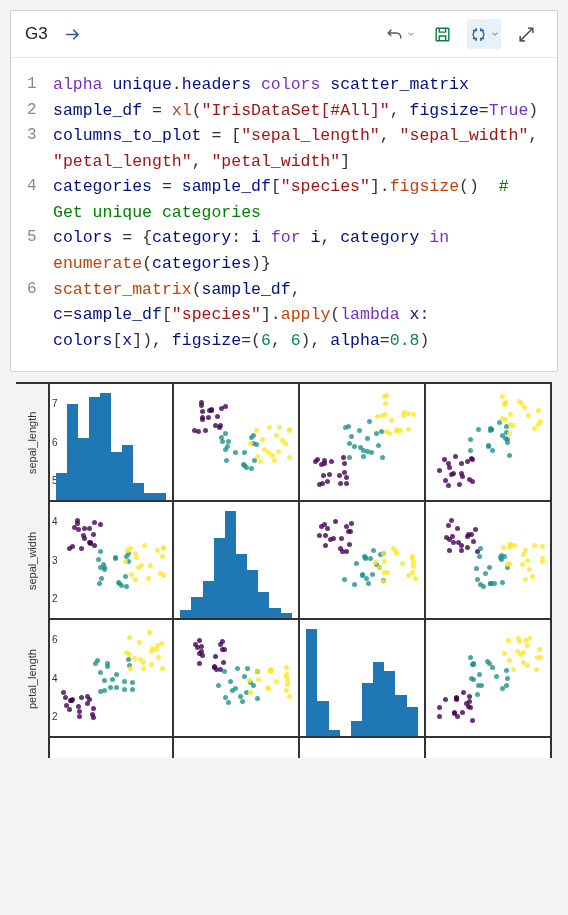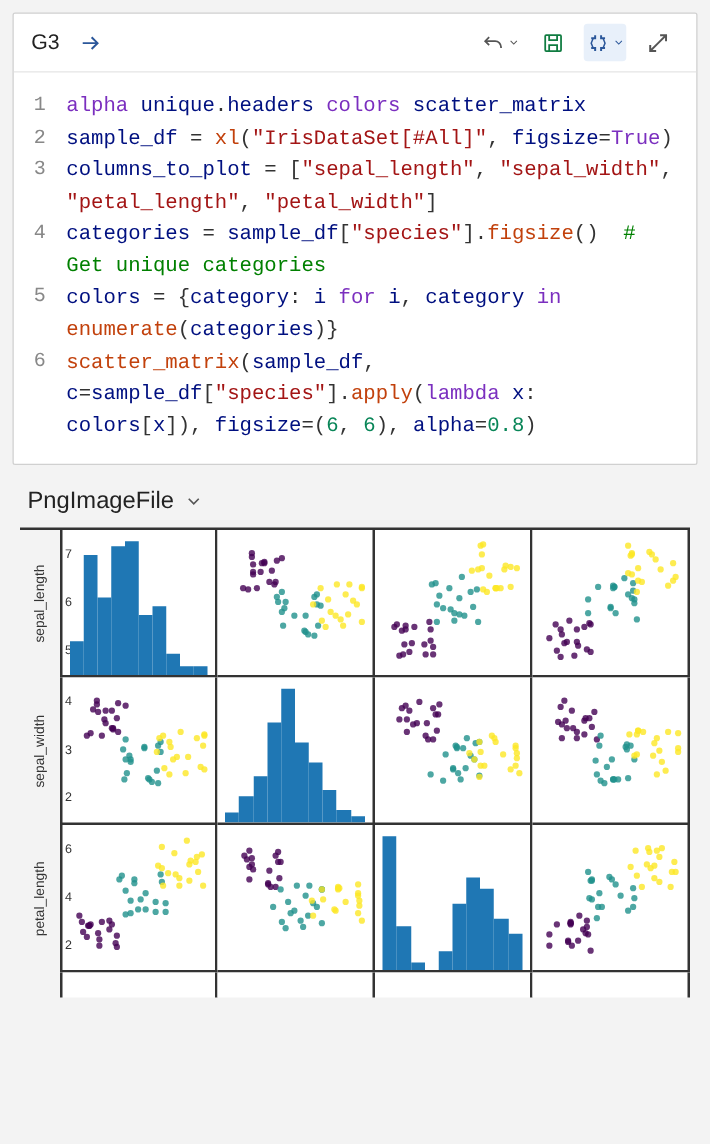--- a/index.html
+++ b/index.html
@@ -228,26 +228,20 @@
         <div class="code"><span class="ide">colors</span><span class="op"> = {</span><span class="ide">category</span><span class="op">: </span><span class="ide">i</span><span class="op"> </span><span class="kw">for</span><span class="op"> </span><span class="ide">i</span><span class="op">, </span><span class="ide">category</span><span class="op"> </span><span class="kw">in</span><span class="op"> </span><span class="fn">enumerate</span><span class="op">(</span><span class="ide">categories</span><span class="op">)}</span></div>
       </div>
       <div class="code-line">
         <div class="ln">6</div>
         <div class="code"><span class="fn">scatter_matrix</span><span class="op">(</span><span class="ide">sample_df</span><span class="op">, </span><span class="ide">c</span><span class="op">=</span><span class="ide">sample_df</span><span class="op">[</span><span class="str">"species"</span><span class="op">].</span><span class="fn">apply</span><span class="op">(</span><span class="kw">lambda</span><span class="op"> </span><span class="ide">x</span><span class="op">: </span><span class="ide">colors</span><span class="op">[</span><span class="ide">x</span><span class="op">]), </span><span class="ide">figsize</span><span class="op">=(</span><span class="num">6</span><span class="op">, </span><span class="num">6</span><span class="op">), </span><span class="ide">alpha</span><span class="op">=</span><span class="num">0.8</span><span class="op">)</span></div>
       </div>
     </div>
 </div>
 
 <div class="output-section">
-  <div class="output-title">
-    <span>PngImageFile</span>
-    <svg viewBox="0 0 24 24" fill="none" stroke="#555" stroke-width="2">
-        <path d="M6 9l6 6 6-6"></path>
-      </svg>
-  </div>
 
   <div class="chart-wrap">
     <div class="chart-grid" id="chart-grid">
         <div class="ylab">
           <span style="font-size:11px;">sepal_length</span>
         </div>
         <div class="cell chart-border-left">
           <div class="ticks">
             <span>7</span>
             <span>6</span>

